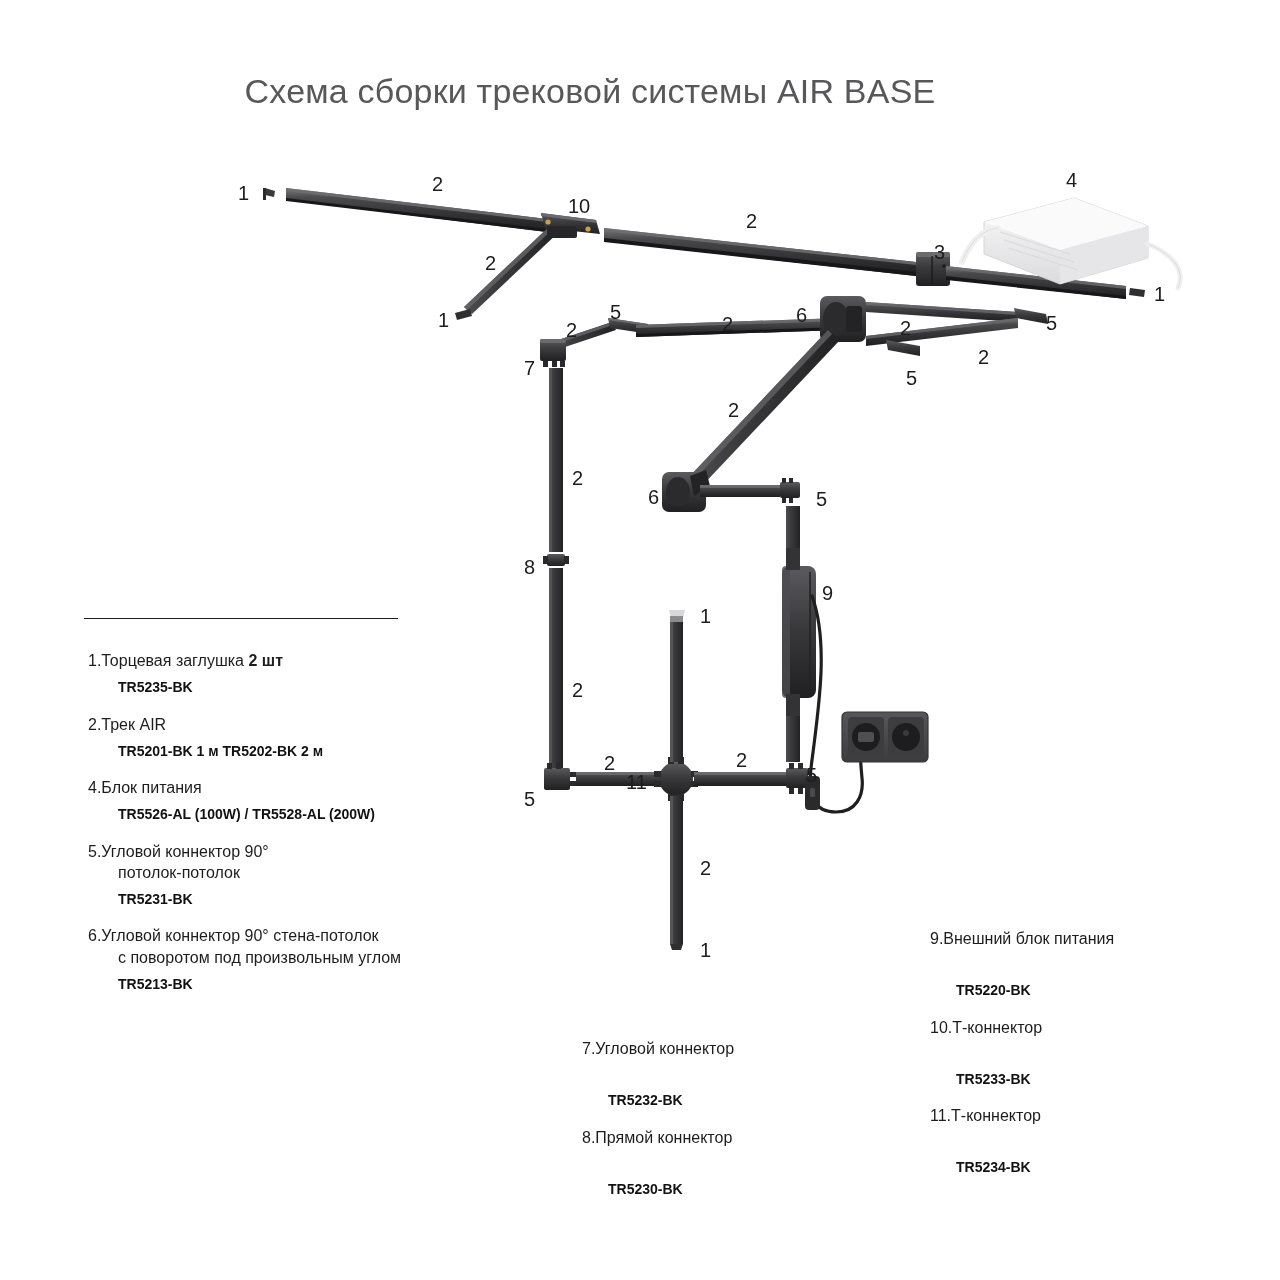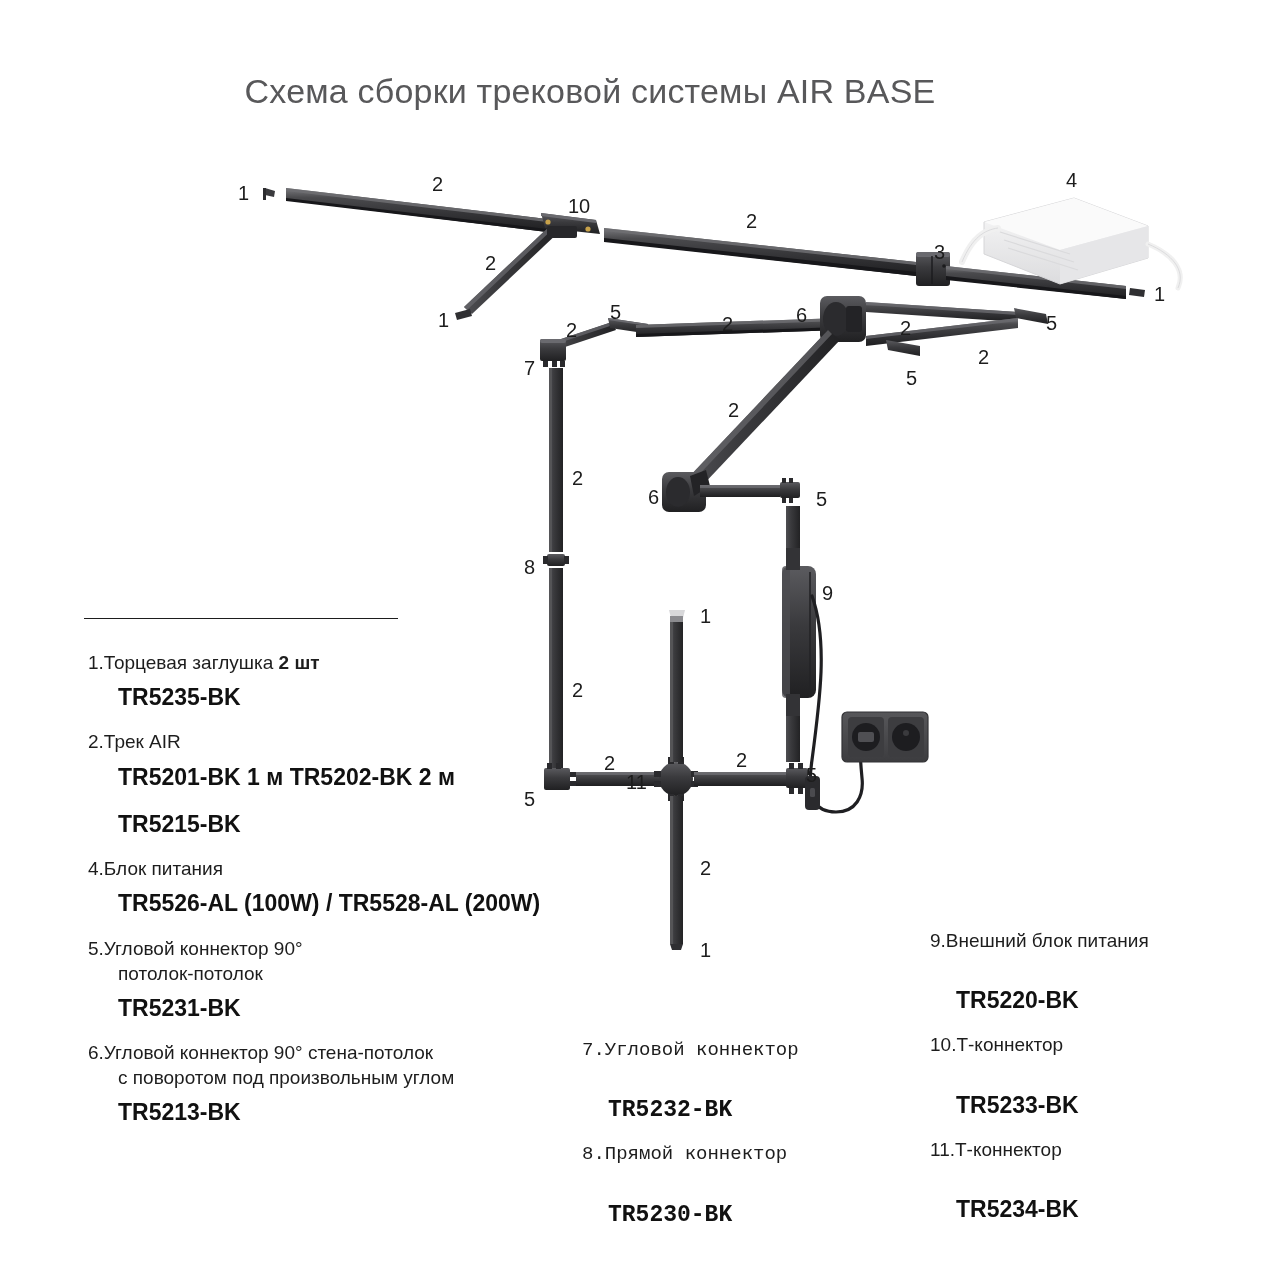--- a/index.html
+++ b/index.html
@@ -34,36 +34,36 @@
   }
 
   
   .legend-rule{
     position:absolute;left:84px;top:618px;width:314px;height:0;
     border-top:1.6px solid #1d1d1d;
   }
   .legend-col{position:absolute;}
   .legend-item{margin-bottom:17px;}
   .legend-line{
-    font-size:19px;font-weight:400;color:#1d1d1d;
+    font-size:16px;font-weight:400;color:#1d1d1d;
     line-height:1.32;
     white-space:nowrap;
   }
   .legend-line .num{display:inline-block;}
   .legend-line b{font-weight:700;}
   .legend-code{
-    font-size:23px;font-weight:700;color:#111;
+    font-size:14px;font-weight:700;color:#111;
     line-height:1.32;margin-top:7px;
     white-space:nowrap;
   }
   .indent2{padding-left:26px;margin-top:32px;}
   .indent3{padding-left:30px;}
 
   #col-left{left:88px;top:650px;width:520px;}
-  #col-mid{left:582px;top:1038px;width:300px;font-family:Liberation Mono, monospace;}
+  #col-mid{left:582px;top:1038px;width:300px;}
   #col-right{left:930px;top:928px;width:330px;}
 </style>
 </head>
 <body>
 
 <div class="page">
 
   <div class="title">Схема сборки трековой системы AIR BASE</div>
 
   <div class="diagram">
@@ -376,21 +376,20 @@
   <div class="legend-col" id="col-left">
       <div class="legend-item">
         <div class="legend-line"><span class="num">1. </span>Торцевая заглушка <b>2 шт</b></div>
         <div class="legend-code indent3">TR5235-BK</div>
       </div>
       <div class="legend-item">
         <div class="legend-line"><span class="num">2. </span>Трек AIR</div>
         <div class="legend-code indent3">TR5201-BK  1 м    TR5202-BK  2 м</div>
       </div>
       <div class="legend-item">
-        <div class="legend-code indent3">TR5215-BK</div>
       </div>
       <div class="legend-item">
         <div class="legend-line"><span class="num">4. </span>Блок питания</div>
         <div class="legend-code indent3">TR5526-AL (100W) / TR5528-AL (200W)</div>
       </div>
       <div class="legend-item">
         <div class="legend-line"><span class="num">5. </span>Угловой коннектор 90°</div>
         <div class="legend-line indent3">потолок-потолок</div>
         <div class="legend-code indent3">TR5231-BK</div>
       </div>

